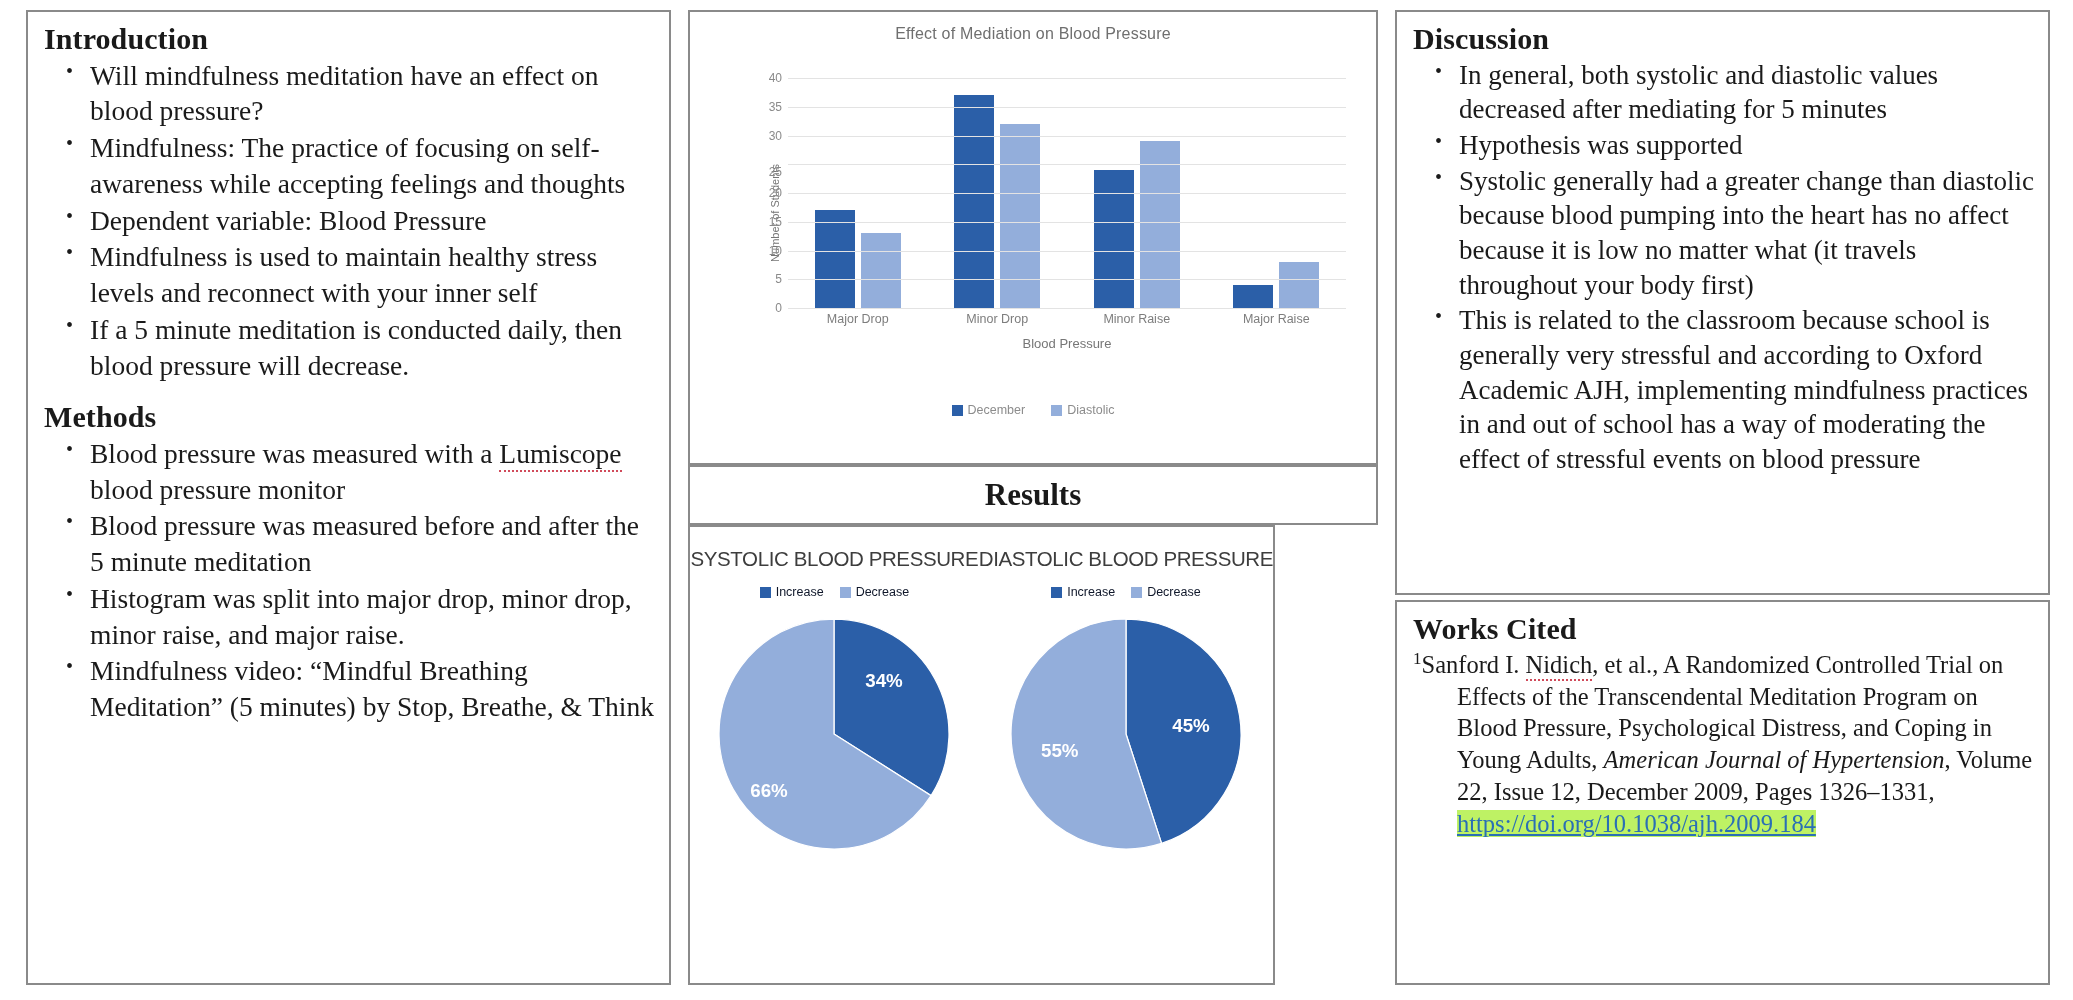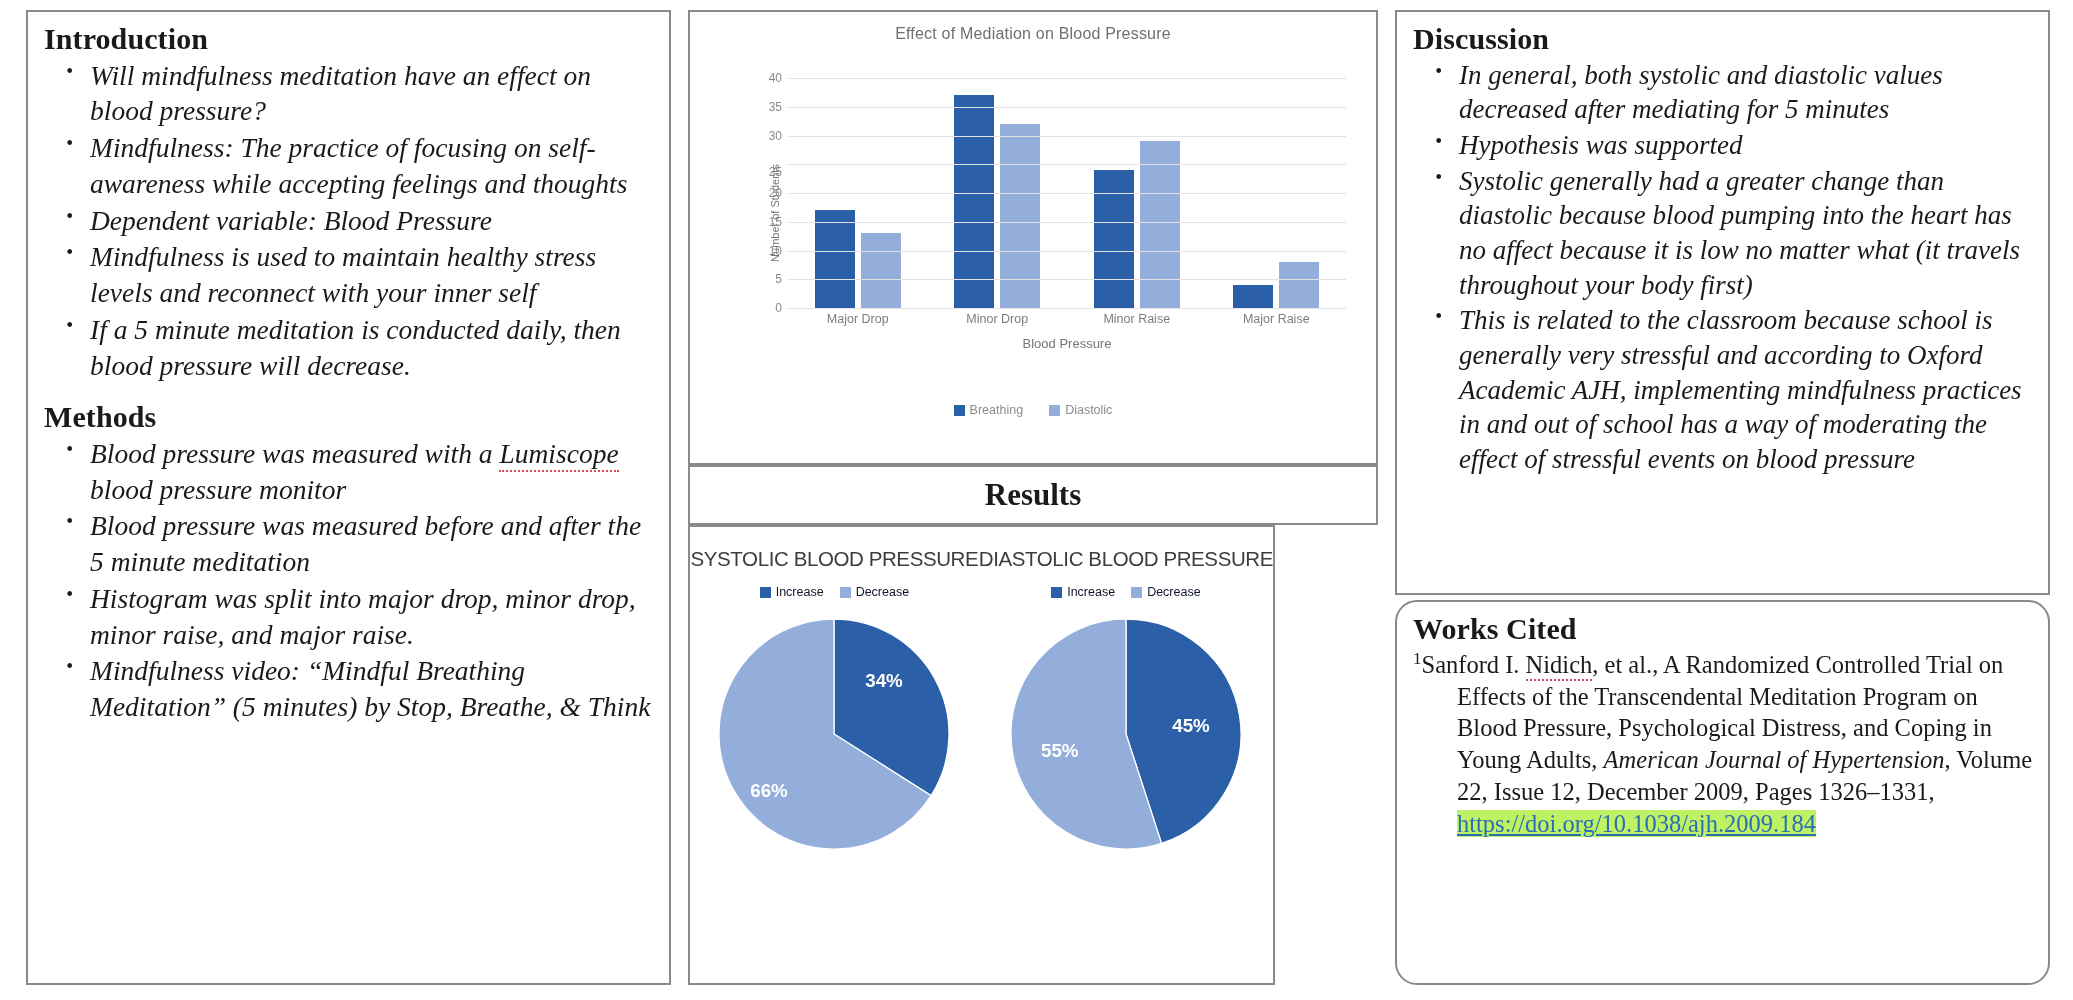--- a/index.html
+++ b/index.html
@@ -44,21 +44,20 @@
     font-size: 30px;
     line-height: 1.12;
     margin: 0 0 2px 0;
     letter-spacing: .1px;
   }
 
   ul.bullets {
     list-style: none;
     margin: 0 0 0 0;
     padding: 0;
-    font-style: italic;
   }
   ul.bullets > li {
     position: relative;
     padding-left: 46px;
     font-size: 27.5px;
     line-height: 1.3;
     margin-bottom: 1px;
   }
   ul.bullets > li::before {
     content: "\2022";
@@ -279,21 +278,20 @@
     width: 655px;
     height: 585px;
     padding: 10px 12px 6px 16px;
   }
   #right-works {
     left: 1395px;
     top: 600px;
     width: 655px;
     height: 385px;
     padding: 10px 12px 6px 16px;
-    border-radius: 22px;
   }
 
   ul.bullets.tight > li {
     font-size: 27px;
     line-height: 1.285;
   }
 
   .citation {
     font-size: 24.5px;
     line-height: 1.3;
@@ -394,21 +392,21 @@
             <div class="xtick">Minor Raise</div>
             <div class="xtick">Major Raise</div>
           </div>
 
         <div class="xlabel">Blood Pressure</div>
       </div>
 
       <div class="bar-legend">
         <span class="legend-item">
           <span class="swatch systolic"></span>
-          <span>Breathing</span>
+          <span>December</span>
         </span>
         <span class="legend-item">
           <span class="swatch diastolic"></span>
           <span>Diastolic</span>
         </span>
       </div>
     </div>
   </div>
 
   <div class="box" id="results-banner">

